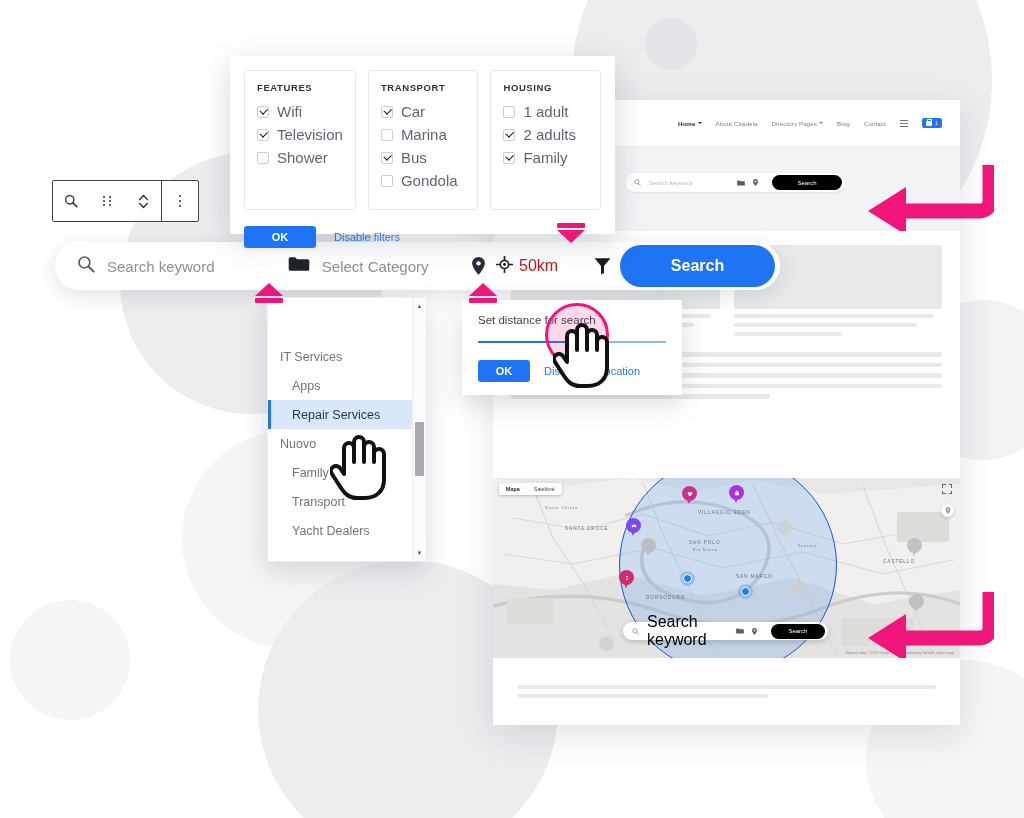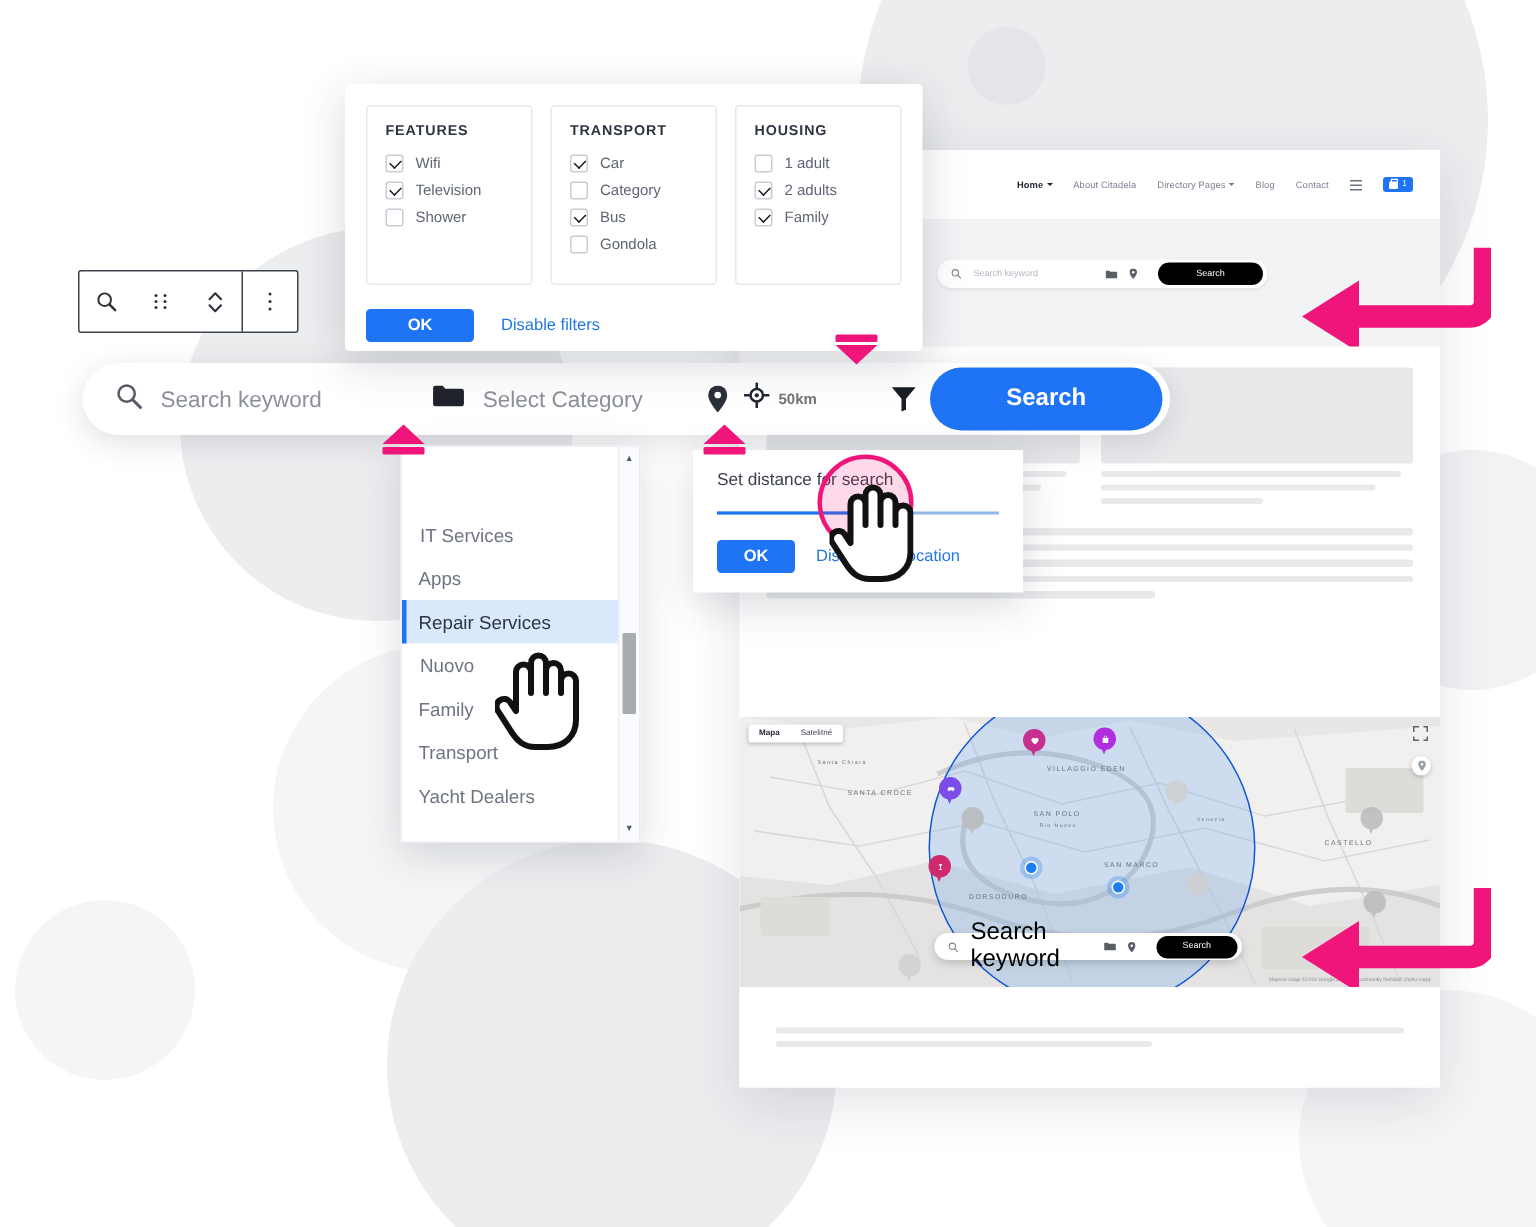--- a/index.html
+++ b/index.html
@@ -141,21 +141,21 @@
     position:absolute; left:55px; top:242px; width:725px; height:48px;
     background:#fff; border-radius:26px; box-shadow:0 5px 20px rgba(35,45,65,.14);
     display:flex; align-items:center; z-index:20;
   }
   .sb-field { display:flex; align-items:center; height:100%; }
   .sb-keyword { padding-left:22px; width:260px; }
   .sb-keyword .txt { font-size:15px; color:#8b909a; margin-left:12px; }
   .sb-cat { width:195px; }
   .sb-cat .txt { font-size:15px; color:#8b909a; margin-left:12px; }
   .sb-geo { width:100px; display:flex; align-items:center; gap:6px; }
-  .sb-geo .txt { font-size:10px; color:#737373;font-weight:bold; }
+  .sb-geo .txt { font-size:16px; color:#b91c1c; }
   .sb-filter { width:40px; display:flex; align-items:center; justify-content:center; }
   .sb-submit {
     margin-left:auto; margin-right:5px; width:175px; height:42px; border-radius:22px;
     background:#1f74f5; color:#fff; font-size:16px; font-weight:bold;
     display:flex; align-items:center; justify-content:center;
   }
 
   
   .marker-up, .marker-down { position:absolute; width:28px; z-index:24; }
   .marker-up .bar, .marker-down .bar { height:5px; background:#f0157b; border-radius:1px; }
@@ -188,38 +188,38 @@
   .fopt { display:flex; align-items:center; gap:8px; margin-bottom:6px; }
   .cbx {
     width:12px; height:12px; border:1px solid #c9ced6; border-radius:2px;
     background:#fff; position:relative; flex:none;
   }
   .cbx.on:after {
     content:""; position:absolute; left:2px; top:1.5px; width:6px; height:3.5px;
     border-left:1.7px solid #15181d; border-bottom:1.7px solid #15181d;
     transform:rotate(-45deg);
   }
-  .fopt .lbl { font-size:10px; color:#5f6572; }
+  .fopt .lbl { font-size:15px; color:#5f6572; }
   .fpop-actions { display:flex; align-items:center; gap:18px; margin-top:16px; }
   .btn-ok {
     background:#1f74f5; color:#fff; border-radius:3px; font-size:11px; font-weight:bold;
     width:72px; height:22px; display:flex; align-items:center; justify-content:center;
   }
   .link-blue { color:#2278e0; font-size:11px; }
 
   
   .cat-drop {
     position:absolute; left:267px; top:297px; width:160px; height:265px;
     background:#fff; box-shadow:0 8px 26px rgba(30,40,60,.17); z-index:21;
     border:1px solid #eceef1; overflow:hidden;
   }
   .cat-list { position:absolute; inset:0 14px 0 0;margin-top:44px; }
   .cat-item {
     height:29px; display:flex; align-items:center; font-size:12.5px; color:#6e7481;
-    padding-left:11px; position:relative;
+    padding-left:24px; position:relative;
   }
   .cat-item.group { padding-left:12px; }
   .cat-item.sel { background:#d9e8fb; color:#2e3542; }
   .cat-item.sel:before {
     content:""; position:absolute; left:0; top:0; bottom:0; width:3px; background:#1f74f5;
   }
   .cat-scroll {
     position:absolute; right:0; top:0; bottom:0; width:14px; background:#fafbfc;
     border-left:1px solid #eceef1;
   }
@@ -528,21 +528,21 @@
       </div>
 
       <div class="fcol">
         <h4>TRANSPORT</h4>
         <div class="fopt">
           <span class="cbx on"></span>
           <span class="lbl">Car</span>
         </div>
         <div class="fopt">
           <span class="cbx"></span>
-          <span class="lbl">Category</span>
+          <span class="lbl">Marina</span>
         </div>
         <div class="fopt">
           <span class="cbx on"></span>
           <span class="lbl">Bus</span>
         </div>
         <div class="fopt">
           <span class="cbx"></span>
           <span class="lbl">Gondola</span>
         </div>
       </div>

